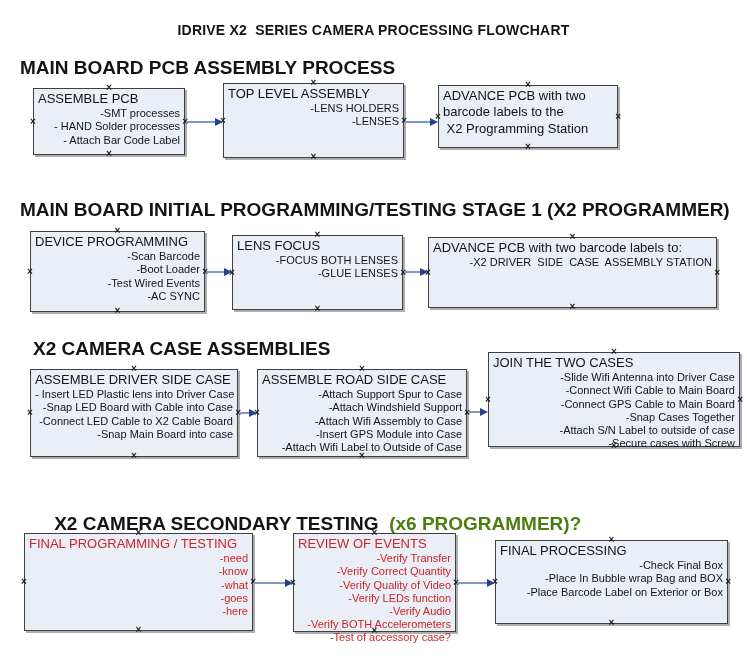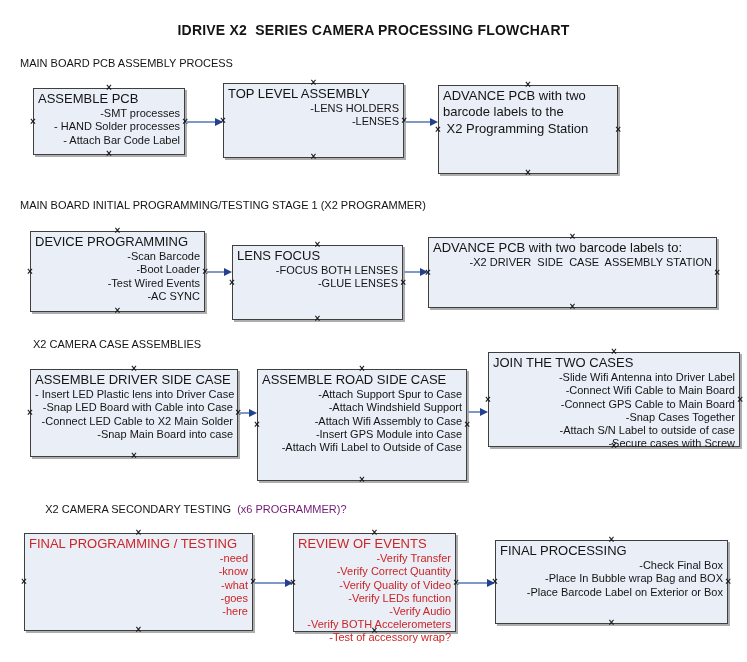--- a/index.html
+++ b/index.html
@@ -5,23 +5,23 @@
   html,body{margin:0;padding:0;background:#fff;}
   .canvas{
     position:relative;width:747px;height:662px;background:#ffffff;
     font-family:"Liberation Sans",sans-serif;color:#141414;overflow:hidden;
   }
   .page-title{
     position:absolute;left:0;top:22px;width:747px;text-align:center;
     font-size:14px;font-weight:bold;white-space:pre;letter-spacing:.2px;
   }
   .section-heading{
-    position:absolute;font-size:11px;font-weight:normal;white-space:pre;
+    position:absolute;font-size:19px;font-weight:bold;white-space:pre;
   }
-  .section-heading .red-part{color:#701a75;}
+  .section-heading .red-part{color:#4d7c0f;}
   .box{
     position:absolute;background:#e9eef7;border:1px solid #3f3f3f;
     box-shadow:2px 2px 0 rgba(130,130,130,.65);
     box-sizing:border-box;padding:2px 4px 0 4px;overflow:visible;
   }
   .box-title{font-size:13px;font-weight:normal;line-height:1.25;white-space:pre;}
   .box-items{font-size:11px;line-height:1.2;white-space:pre;text-align:right;}
   .box.red .box-title,.box.red .box-items{color:#cc2525;}
   
   .h{position:absolute;font-size:10px;line-height:10px;height:10px;color:#1a1a1a;font-weight:bold;pointer-events:none;}
@@ -53,21 +53,21 @@
       <span class="h r"></span>
     </div>
   <div class="box" style="left:223px;top:83px;width:181px;height:75px">
     <div class="box-title">TOP LEVEL ASSEMBLY</div>
     <div class="box-items"><div>-LENS HOLDERS</div><div>-LENSES</div></div>
   <span class="h t"></span>
       <span class="h b"></span>
       <span class="h l"></span>
       <span class="h r"></span>
     </div>
-  <div class="box" style="left:438px;top:85px;width:180px;height:89px">
+  <div class="box" style="left:438px;top:85px;width:180px;height:63px">
     <div class="box-title">ADVANCE PCB with two
 barcode labels to the
  X2 Programming Station</div>
     <div class="box-items"></div>
   <span class="h t"></span>
       <span class="h b"></span>
       <span class="h l"></span>
       <span class="h r"></span>
     </div>
 
@@ -83,21 +83,21 @@
   <div class="section-heading" style="left:20px;top:199px">MAIN BOARD INITIAL PROGRAMMING/TESTING STAGE 1 (X2 PROGRAMMER)</div>
 
   <div class="box" style="left:30px;top:231px;width:175px;height:81px">
     <div class="box-title">DEVICE PROGRAMMING</div>
     <div class="box-items"><div>-Scan Barcode</div><div>-Boot Loader</div><div>-Test Wired Events</div><div>-AC SYNC</div></div>
   <span class="h t"></span>
       <span class="h b"></span>
       <span class="h l"></span>
       <span class="h r"></span>
     </div>
-  <div class="box" style="left:232px;top:245px;width:171px;height:75px">
+  <div class="box" style="left:232px;top:235px;width:171px;height:75px">
     <div class="box-title">LENS FOCUS</div>
     <div class="box-items"><div>-FOCUS BOTH LENSES</div><div>-GLUE LENSES</div></div>
   <span class="h t"></span>
       <span class="h b"></span>
       <span class="h l"></span>
       <span class="h r"></span>
     </div>
   <div class="box" style="left:428px;top:237px;width:289px;height:71px">
     <div class="box-title">ADVANCE PCB with two barcode labels to:</div>
     <div class="box-items"><div>-X2 DRIVER  SIDE  CASE  ASSEMBLY STATION</div></div>
@@ -113,37 +113,37 @@
     </div>
   <div class="arrow" style="left:404px;top:267px;width:24px">
       <i class="line"></i>
       <i class="head"></i>
     </div>
 
   <div class="section-heading" style="left:33px;top:338px">X2 CAMERA CASE ASSEMBLIES</div>
 
   <div class="box" style="left:30px;top:369px;width:208px;height:88px">
     <div class="box-title">ASSEMBLE DRIVER SIDE CASE</div>
-    <div class="box-items"><div>- Insert LED Plastic lens into Driver Case</div><div>-Snap LED Board with Cable into Case</div><div>-Connect LED Cable to X2 Main Solder</div><div>-Snap Main Board into case</div></div>
+    <div class="box-items"><div>- Insert LED Plastic lens into Driver Case</div><div>-Snap LED Board with Cable into Case</div><div>-Connect LED Cable to X2 Cable Board</div><div>-Snap Main Board into case</div></div>
   <span class="h t"></span>
       <span class="h b"></span>
       <span class="h l"></span>
       <span class="h r"></span>
     </div>
-  <div class="box" style="left:257px;top:369px;width:210px;height:112px">
+  <div class="box" style="left:257px;top:369px;width:210px;height:88px">
     <div class="box-title">ASSEMBLE ROAD SIDE CASE</div>
     <div class="box-items"><div>-Attach Support Spur to Case</div><div>-Attach Windshield Support</div><div>-Attach Wifi Assembly to Case</div><div>-Insert GPS Module into Case</div><div>-Attach Wifi Label to Outside of Case</div></div>
   <span class="h t"></span>
       <span class="h b"></span>
       <span class="h l"></span>
       <span class="h r"></span>
     </div>
   <div class="box" style="left:488px;top:352px;width:252px;height:95px">
     <div class="box-title">JOIN THE TWO CASES</div>
-    <div class="box-items"><div>-Slide Wifi Antenna into Driver Label</div><div>-Connect Wifi Cable to Main Board</div><div>-Connect GPS Cable to Main Board</div><div>-Snap Cases Together</div><div>-Attach S/N Label to outside of case</div><div>-Secure cases with Screw</div></div>
+    <div class="box-items"><div>-Slide Wifi Antenna into Driver Case</div><div>-Connect Wifi Cable to Main Board</div><div>-Connect GPS Cable to Main Board</div><div>-Snap Cases Together</div><div>-Attach S/N Label to outside of case</div><div>-Secure cases with Screw</div></div>
   <span class="h t"></span>
       <span class="h b"></span>
       <span class="h l"></span>
       <span class="h r"></span>
     </div>
 
   <div class="arrow" style="left:239px;top:408px;width:18px">
       <i class="line"></i>
       <i class="head"></i>
     </div>
@@ -159,21 +159,21 @@
   <div class="box red" style="left:24px;top:533px;width:229px;height:98px">
     <div class="box-title">FINAL PROGRAMMING / TESTING</div>
     <div class="box-items"><div>-need</div><div>-know</div><div>-what</div><div>-goes</div><div>-here</div></div>
   <span class="h t"></span>
       <span class="h b"></span>
       <span class="h l"></span>
       <span class="h r"></span>
     </div>
   <div class="box red" style="left:293px;top:533px;width:163px;height:99px">
     <div class="box-title">REVIEW OF EVENTS</div>
-    <div class="box-items"><div>-Verify Transfer</div><div>-Verify Correct Quantity</div><div>-Verify Quality of Video</div><div>-Verify LEDs function</div><div>-Verify Audio</div><div>-Verify BOTH Accelerometers</div><div>-Test of accessory wrap?</div></div>
+    <div class="box-items"><div>-Verify Transfer</div><div>-Verify Correct Quantity</div><div>-Verify Quality of Video</div><div>-Verify LEDs function</div><div>-Verify Audio</div><div>-Verify BOTH Accelerometers</div><div>-Test of accessory case?</div></div>
   <span class="h t"></span>
       <span class="h b"></span>
       <span class="h l"></span>
       <span class="h r"></span>
     </div>
   <div class="box" style="left:495px;top:540px;width:233px;height:84px">
     <div class="box-title">FINAL PROCESSING</div>
     <div class="box-items"><div> -Check Final Box</div><div>-Place In Bubble wrap Bag and BOX</div><div>-Place Barcode Label on Exterior or Box</div></div>
   <span class="h t"></span>
       <span class="h b"></span>

